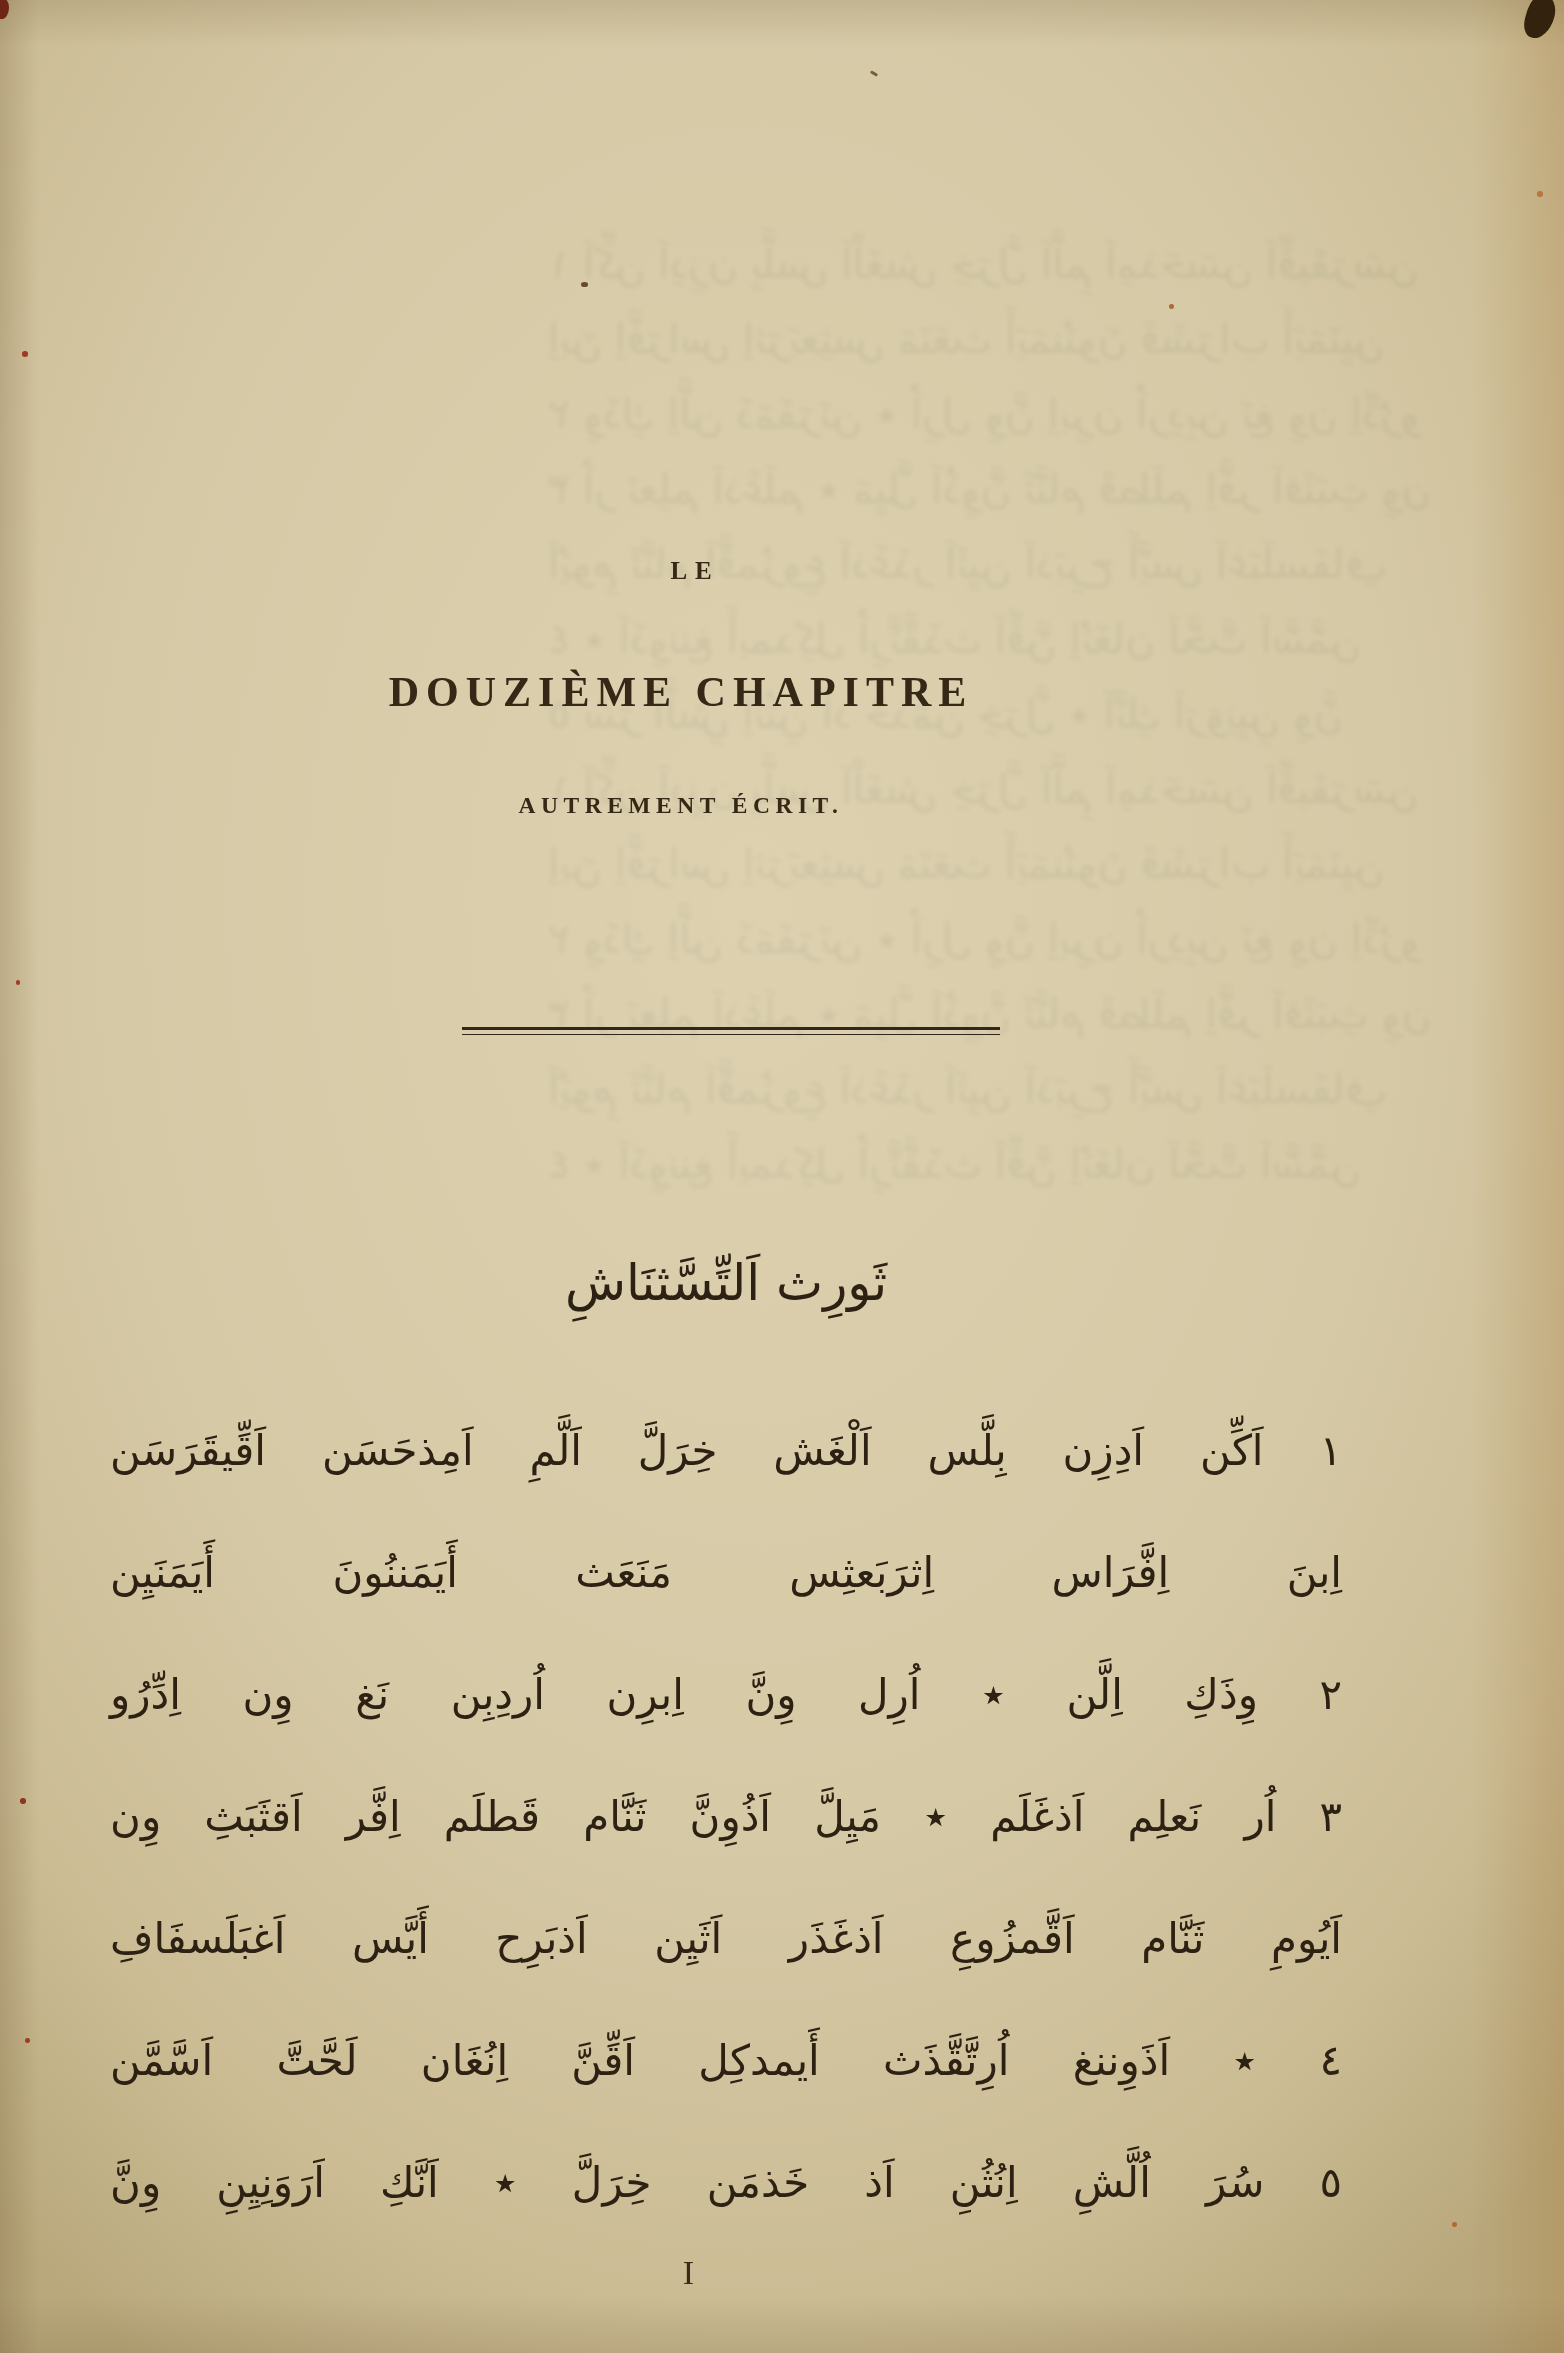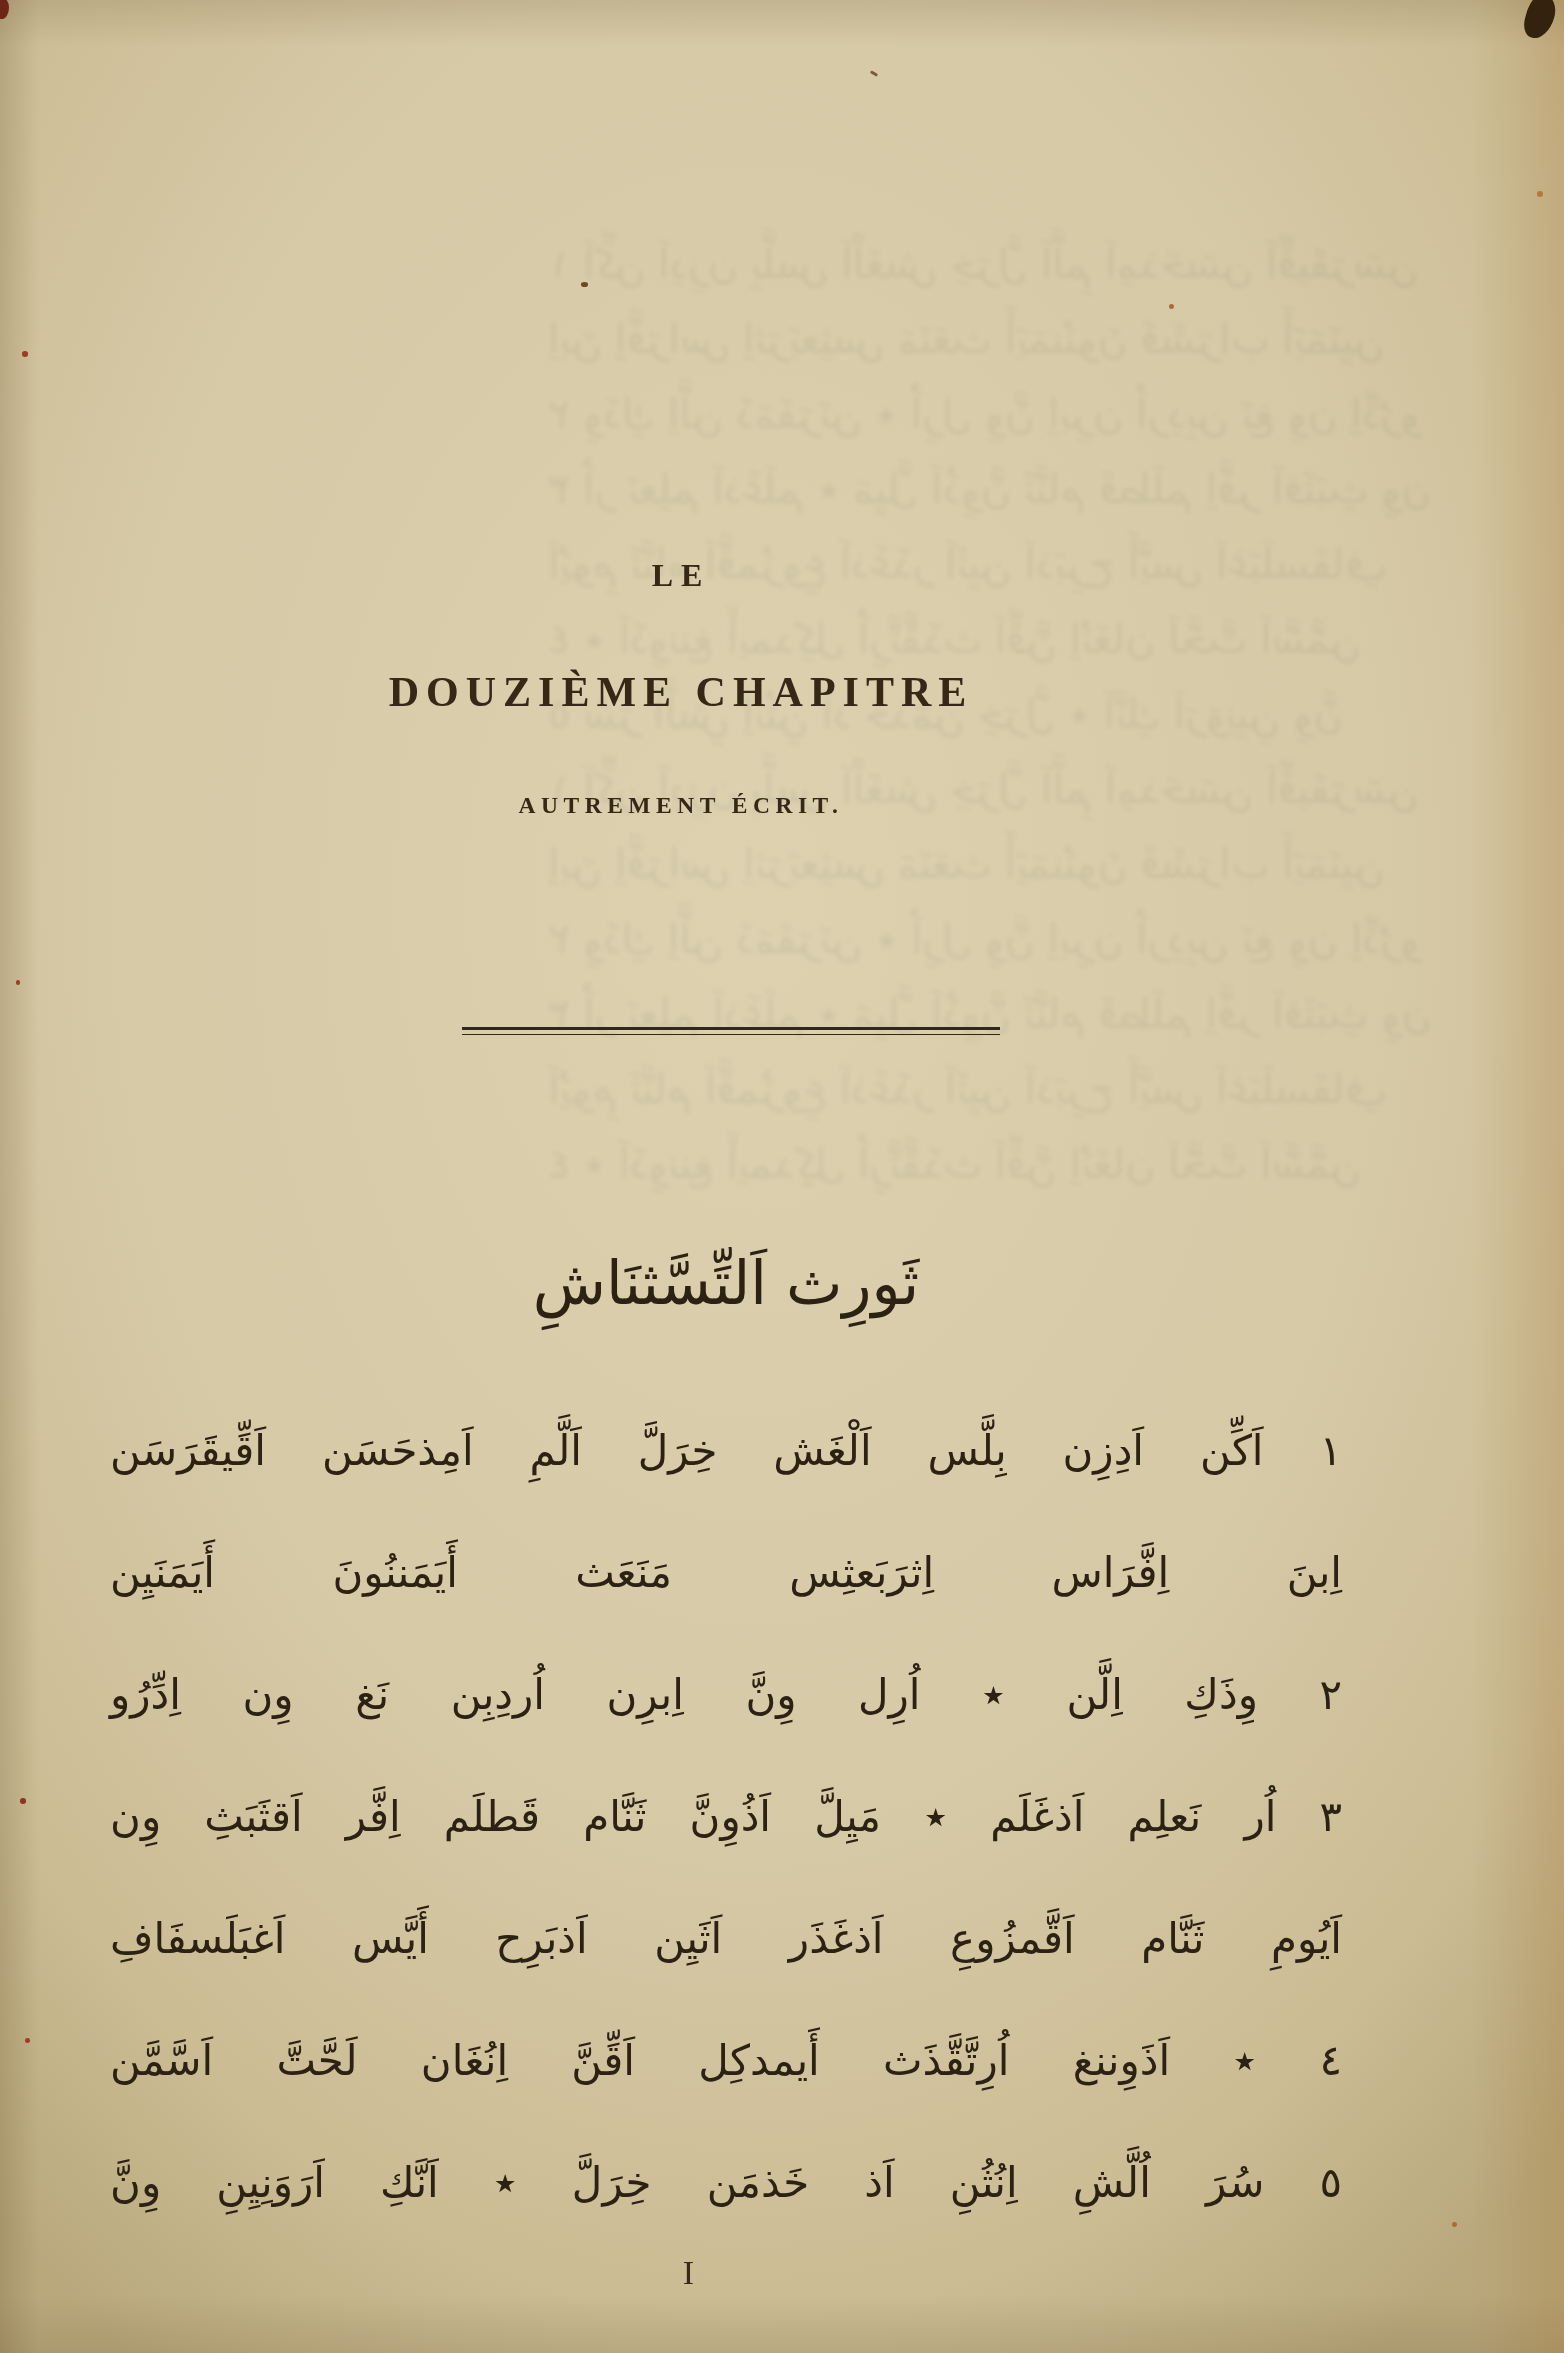--- a/index.html
+++ b/index.html
@@ -21,33 +21,33 @@
     filter:blur(2.3px); opacity:.09; color:#4f5f4a; direction:rtl;
     font-family:"DejaVu Sans",sans-serif; font-size:41px;
     transform:scaleX(-1); pointer-events:none;
   }
   .ghost-row{height:75px; line-height:75px; white-space:nowrap; overflow:hidden; text-align:right;}
 
   .t-le, .t-main, .t-sub{
     position:absolute; left:0; width:1362px; text-align:center;
     color:#352817; font-weight:bold; z-index:2;
   }
-  .t-le  {top:557px;  font-size:32px; letter-spacing:7.8px;}
+  .t-le  {top:557px;  font-size:25px; letter-spacing:7.8px;padding-left:14px;}
   .t-main{top:668px;  font-size:42px; letter-spacing:7px;font-family:Liberation Serif, serif;}
   .t-sub {top:792px; font-size:23.5px; letter-spacing:5.5px;}
 
   .rule{
     position:absolute; top:1027px; left:462px; width:538px; height:3.9px; z-index:2;
     border-top:3.1px solid #33271a; border-bottom:1.6px solid #33271a;
   }
 
   .ar-heading{
     position:absolute; top:1221px; left:110px; width:1232px; height:125px; line-height:125px;
     text-align:center; direction:rtl; z-index:2;
-    font-family:"DejaVu Sans",sans-serif; font-size:60px; color:#2c2113;
+    font-family:"DejaVu Sans",sans-serif; font-size:50px; color:#2c2113;
   }
   .ar-body{
     position:absolute; top:1390px; left:110px; width:1232px; direction:rtl; z-index:2;
     font-family:"DejaVu Sans",sans-serif; font-size:42px; color:#2c2113;
   }
   .arabic-line{display:flex; justify-content:space-between; align-items:baseline; height:122px; line-height:122px;}
   .aword{white-space:nowrap;}
 
   .pageno{
     position:absolute; top:2254px; left:657px; width:63px; text-align:center; z-index:2;

